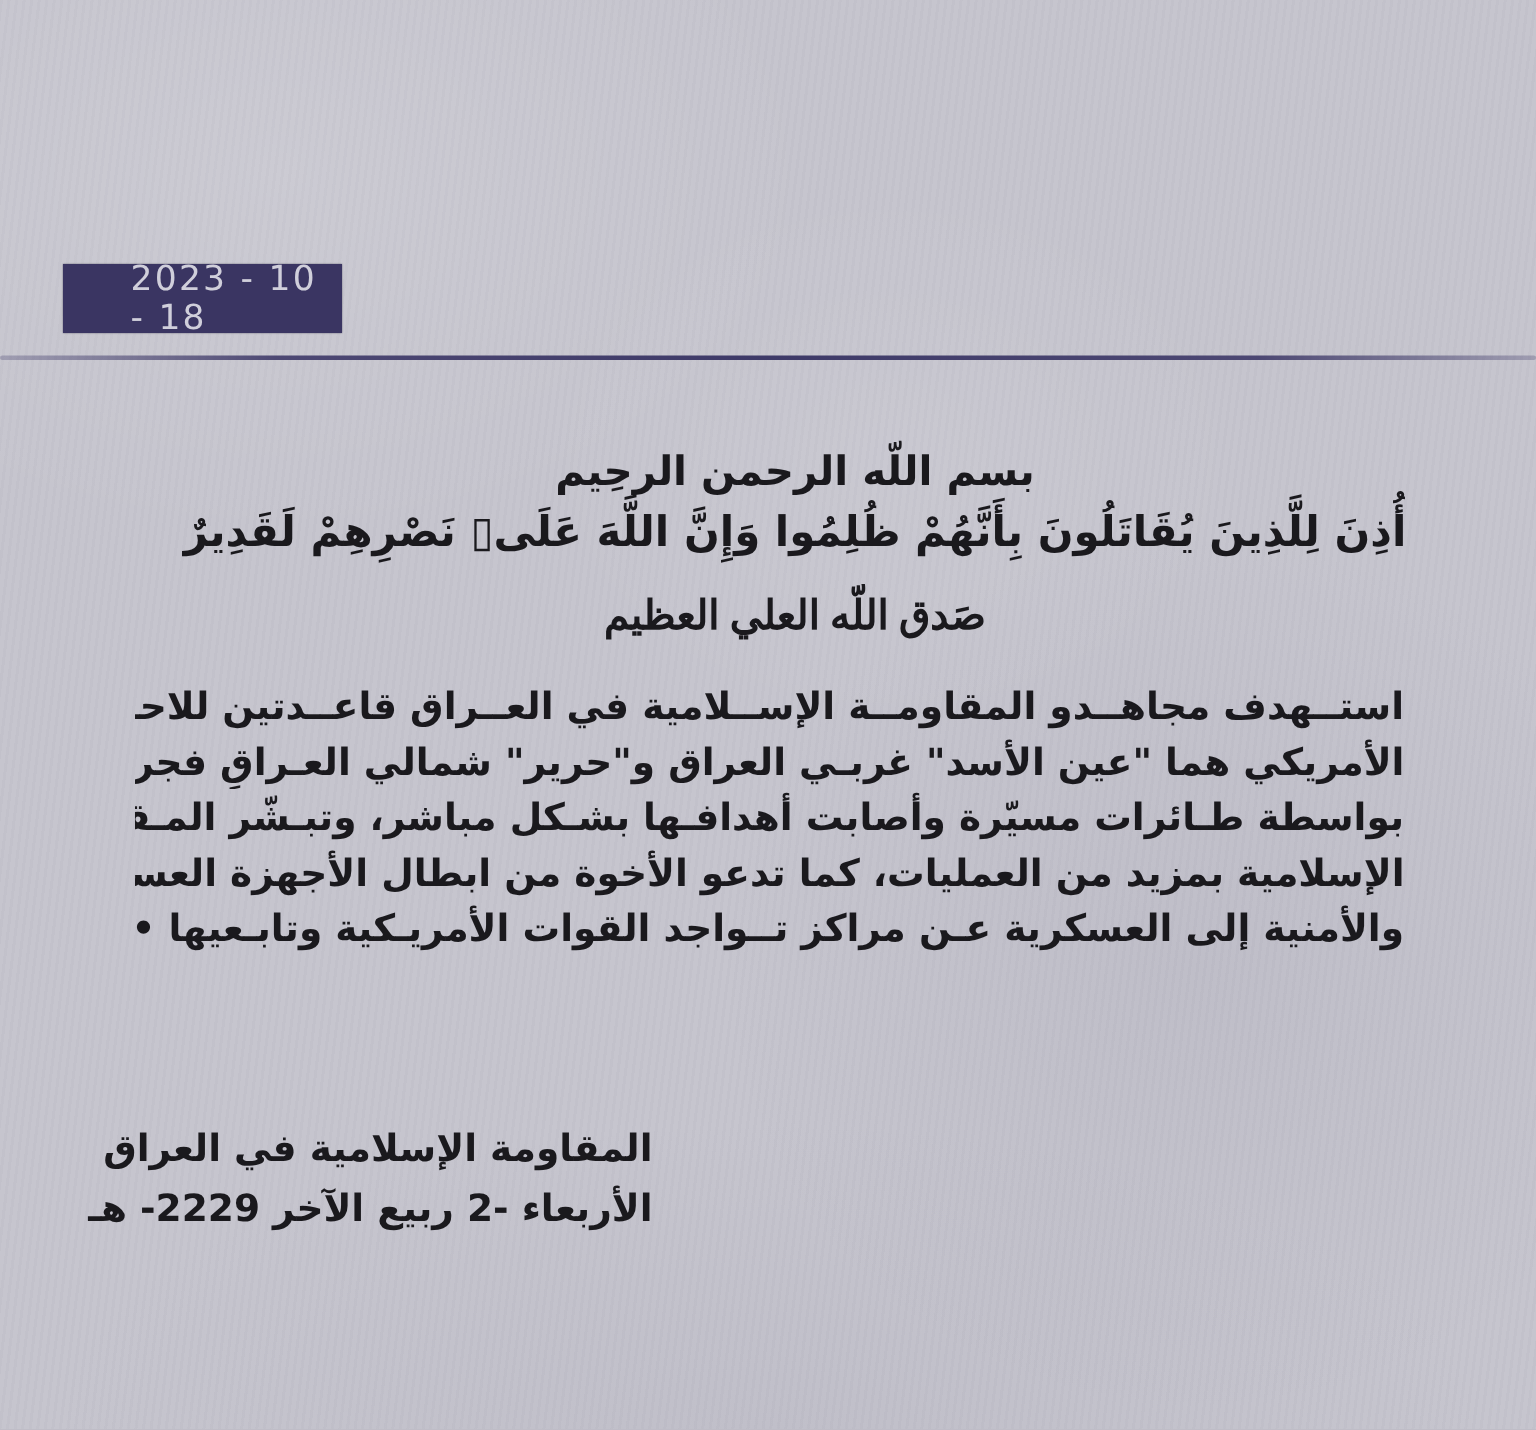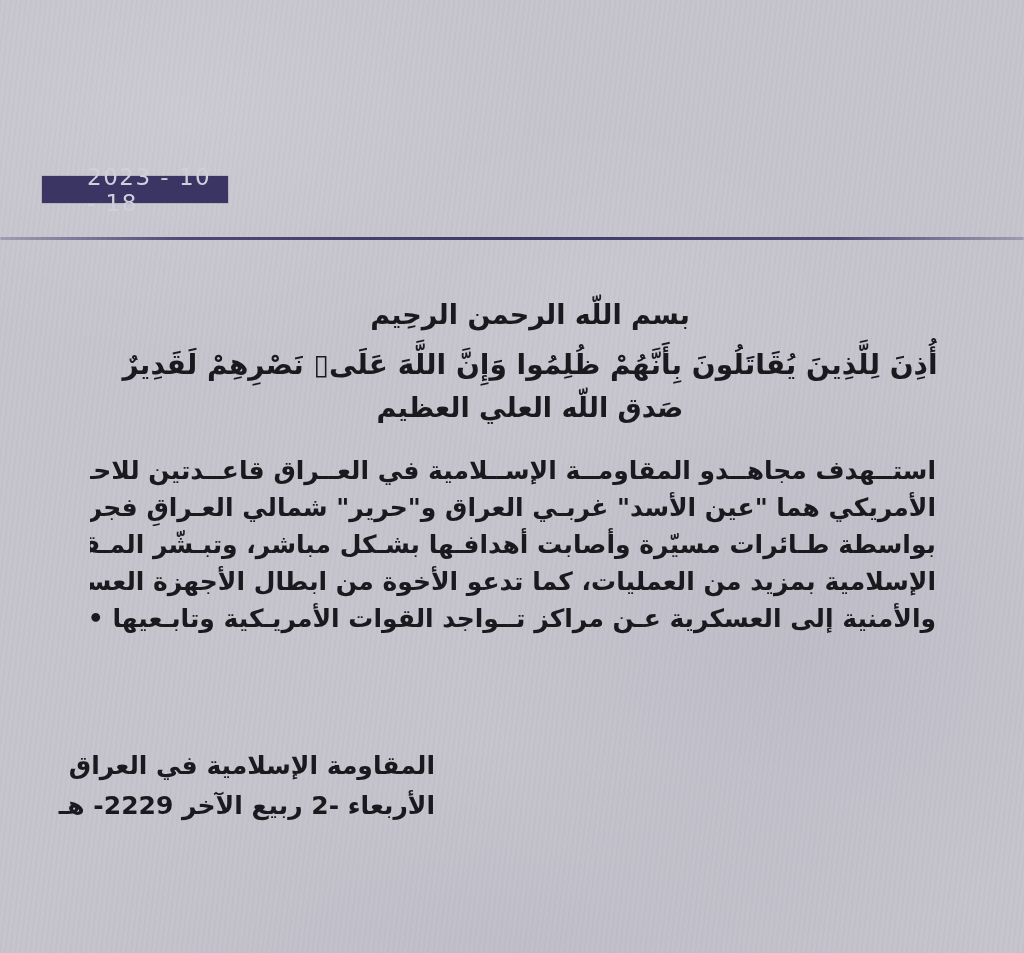--- a/index.html
+++ b/index.html
@@ -41,21 +41,21 @@
     white-space:nowrap;
     font-size:33px;
     font-weight:400;
     color:var(--logo_ink);
     letter-spacing:-1px;
     text-shadow:0 0 0.6px rgba(40,38,48,0.7);
   }
   .date-badge{
     position:absolute;
     left:42px;top:176px;
-    width:186px;height:27px;
+    width:186px;height:46px;
     background:var(--badge_bg);
     color:var(--badge_text);
     display:flex;align-items:center;justify-content:center;
     direction:ltr;
     font-size:23px;
     letter-spacing:1.5px;
     box-shadow:0 0 1px rgba(30,28,50,0.6);
     padding-left:45px;
   }
   .divider{
@@ -72,22 +72,22 @@
   .invocation{
     position:absolute;
     top:299px;left:0;right:0;
     text-align:center;
     direction:rtl;
     color:var(--ink);
     font-weight:700;
     padding-left:36px;
   }
   .bismillah{font-size:27px;line-height:32px;}
-  .verse{font-size:28px;line-height:46px;margin-top:11px;}
-  .tasdiq{font-size:27px;line-height:36px;margin-top:2px;}
+  .verse{font-size:28px;line-height:46px;margin-top:1px;}
+  .tasdiq{font-size:27px;line-height:36px;margin-top:14px;font-family:Liberation Serif, serif;}
   .body-text{
     position:absolute;
     top:452px;left:90px;right:88px;
     direction:rtl;
     color:var(--ink);
     font-weight:700;
   }
   .body-line{
     font-size:25px;
     line-height:37px;

